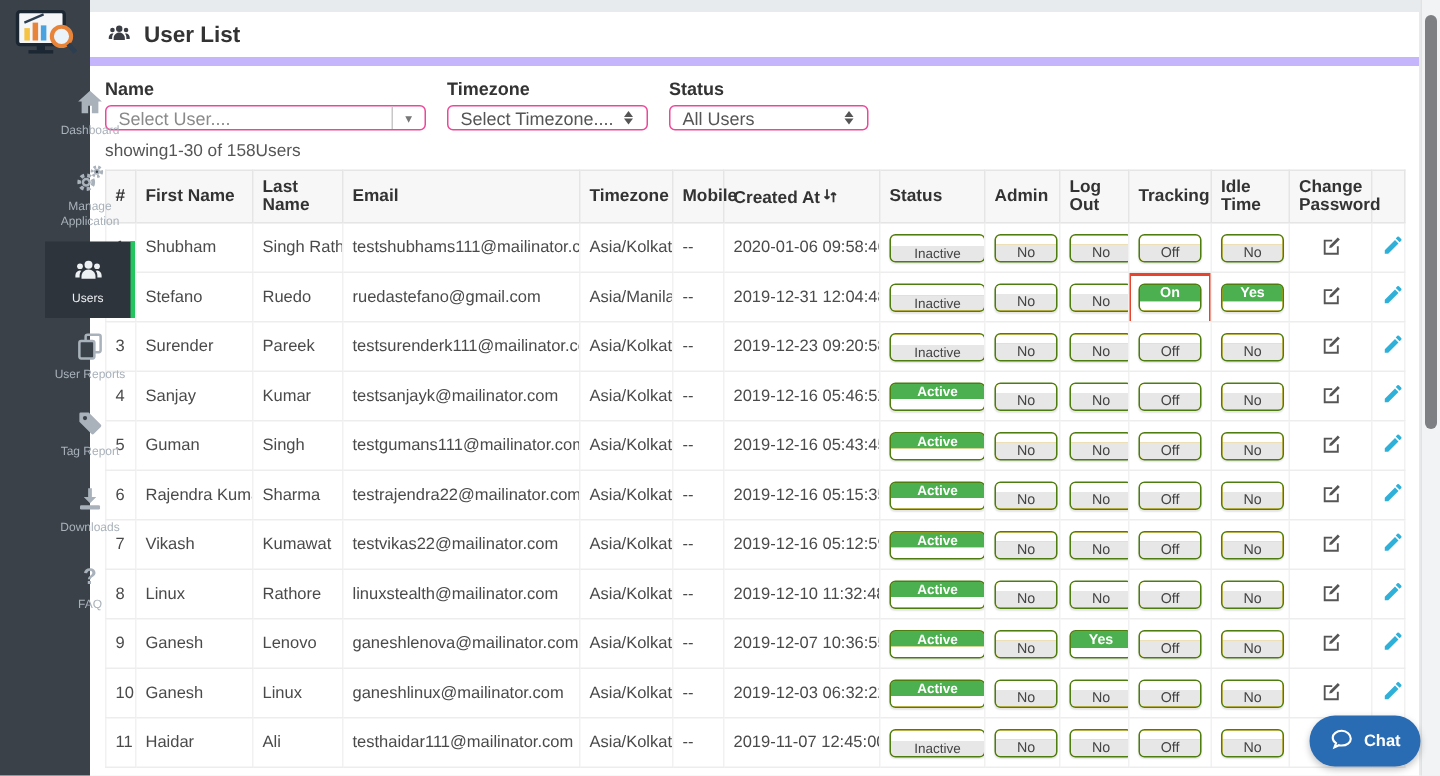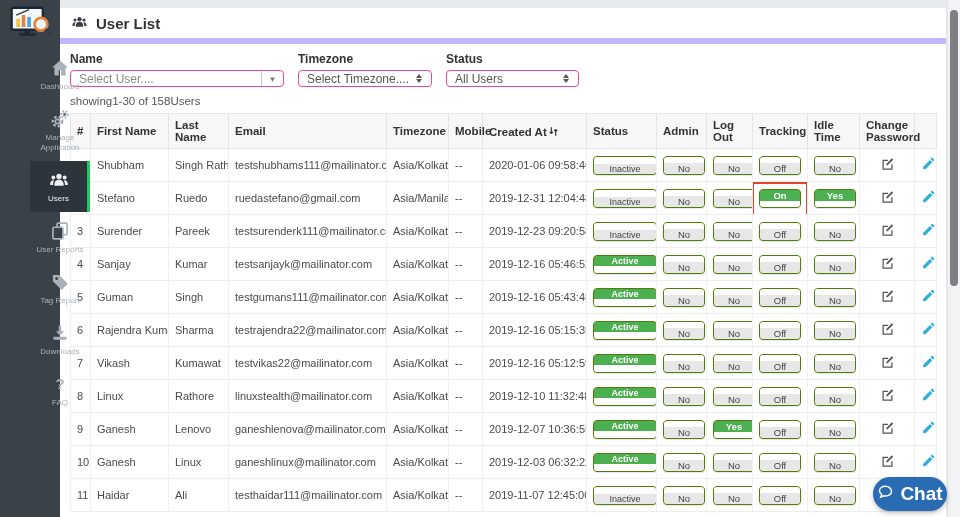--- a/index.html
+++ b/index.html
@@ -81,21 +81,21 @@
   .icon-btn svg { width:15px; height:15px; }
   .hl-wrap { position:relative; display:inline-block; }
   .hl-box { position:absolute; left:-9px; top:-9px; right:-9px; bottom:-10px;
     border:4px solid #e8432c; z-index:3; pointer-events:none; }
   
   .chat-btn { position:absolute; right:13px; bottom:6px; width:74px; height:34px;
     background:#2a6cb3; border:none; border-radius:17px; display:flex;
     align-items:center; justify-content:center; gap:6px; cursor:pointer; z-index:10;
     box-shadow:0 2px 5px rgba(0,0,0,.25); }
   .chat-btn svg { width:17px; height:17px; }
-  .chat-btn span { color:#fff; font-size:19px; font-weight:bold;
+  .chat-btn span { color:#fff; font-size:11px; font-weight:bold;
     font-family:"Liberation Sans", sans-serif; }
   
   .sb-track { position:absolute; right:0; top:0; width:13px; height:517px;
     background:#f2f3f4; border-left:1px solid #e2e2e2; z-index:6; }
   .sb-thumb { position:absolute; right:2px; top:10px; width:8px; height:276px;
     background:#7d7f82; border-radius:4px; cursor:grab; }
 </style>
 </head>
 <body>
 

